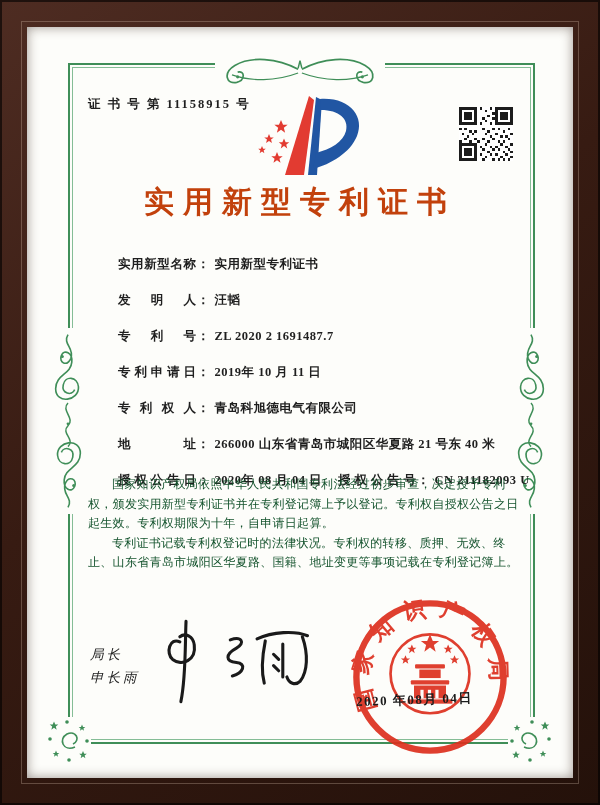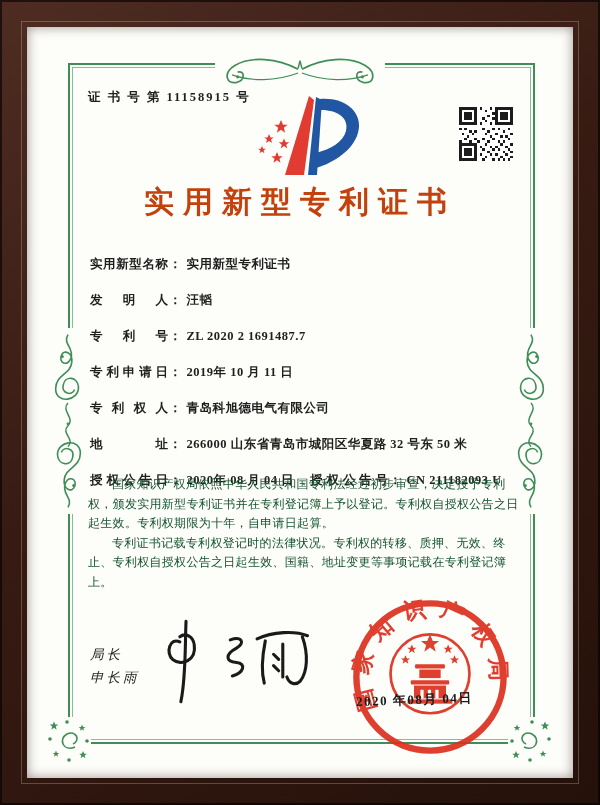--- a/index.html
+++ b/index.html
@@ -15,31 +15,31 @@
   .green-border{position:absolute;left:41px;top:36px;width:463px;height:677px;border:2px solid #3f8e58;}
   .green-border-inner{position:absolute;inset:2px;border:1px solid #85bd96;}
 
   .orn{position:absolute;background:#fdfdfa;}
   .orn-top{left:188px;top:25px;width:170px;height:42px;}
   .orn-left{left:22px;top:301px;width:38px;height:186px;}
   .orn-right{left:485px;top:301px;width:38px;height:186px;}
   .orn-bl{left:18px;top:690px;width:46px;height:46px;}
   .orn-br{left:481px;top:690px;width:46px;height:46px;}
 
-  .cert-no{position:absolute;left:61px;top:62px;font-size:12.5px;font-weight:bold;letter-spacing:2px;}
+  .cert-no{position:absolute;left:61px;top:69px;font-size:12.5px;font-weight:bold;letter-spacing:2px;}
 
   .logo{position:absolute;left:223px;top:63px;width:120px;height:90px;}
   .qr{position:absolute;left:432px;top:80px;width:54px;height:54px;}
 
   .title{position:absolute;left:0;top:155px;width:100%;margin:0;text-align:center;
     font-size:30px;font-weight:bold;letter-spacing:9px;color:#c2410c;}
 
   .fields{position:absolute;left:63px;top:229px;width:442px;font-size:12.5px;font-weight:bold;}
   .frow{margin-bottom:19px;white-space:nowrap;}
-  .flabel{display:inline-block;width:78px;text-align:justify;text-align-last:justify;vertical-align:bottom;}
+  .flabel{display:inline-block;width:78px;text-align:justify;text-align-last:justify;vertical-align:bottom;margin-left:28px;}
   .fcolon{margin:0 5px 0 1px;}
   .fvalue{letter-spacing:.5px;}
   .frow-split{display:flex;}
   .fgroup-left{width:220px;flex:none;}
 
   .body-text{position:absolute;left:61px;top:448px;width:438px;font-size:12px;line-height:19.5px;letter-spacing:.3px;color:#14532d;}
   .body-text p{margin:0;text-indent:2em;}
 
   .director{position:absolute;left:63px;top:616px;font-family:"Liberation Sans","DejaVu Sans",sans-serif;
     font-size:13.5px;letter-spacing:3px;line-height:23px;color:#222;font-style:italic;}
@@ -150,35 +150,35 @@
       <div class="frow">
         <span class="flabel">专利号</span><span class="fcolon">：</span><span class="fvalue">ZL 2020 2 1691487.7</span>
       </div>
       <div class="frow">
         <span class="flabel">专利申请日</span><span class="fcolon">：</span><span class="fvalue">2019年 10 月 11 日</span>
       </div>
       <div class="frow">
         <span class="flabel">专利权人</span><span class="fcolon">：</span><span class="fvalue">青岛科旭德电气有限公司</span>
       </div>
       <div class="frow">
-        <span class="flabel">地址</span><span class="fcolon">：</span><span class="fvalue">266000 山东省青岛市城阳区华夏路 32 号东 50 米</span>
+        <span class="flabel">地址</span><span class="fcolon">：</span><span class="fvalue">266000 山东省青岛市城阳区华夏路 21 号东 40 米</span>
       </div>
       <div class="frow frow-split">
         <span class="fgroup-left">
           <span class="flabel">授权公告日</span><span class="fcolon">：</span><span class="fvalue">2020年 08 月 04 日</span>
         </span>
         <span>
           <span class="flabel">授权公告号</span><span class="fcolon">：</span><span class="fvalue">CN 211182093 U</span>
         </span>
       </div>
     </div>
 
     <div class="body-text">
       <p>国家知识产权局依照中华人民共和国专利法经过初步审查，决定授予专利权，颁发实用新型专利证书并在专利登记簿上予以登记。专利权自授权公告之日起生效。专利权期限为十年，自申请日起算。</p>
-      <p>专利证书记载专利权登记时的法律状况。专利权的转移、质押、无效、终止、专利权自授权公告之日起生效、国籍、地址变更等事项记载在专利登记簿上。</p>
+      <p>专利证书记载专利权登记时的法律状况。专利权的转移、质押、无效、终止、山东省青岛市城阳区华夏路、国籍、地址变更等事项记载在专利登记簿上。</p>
     </div>
 
     <div class="director">
       <div>局长</div>
       <div>申长雨</div>
     </div>
 
     <svg class="signature" viewBox="0 0 170 95">
       <g fill="none" stroke="#1a1a1a" stroke-width="3" stroke-linecap="round">
         <path d="M29 28 C19 23 15 39 22 45 C31 52 45 46 43 31 C42 22 34 19 29 23"></path>

